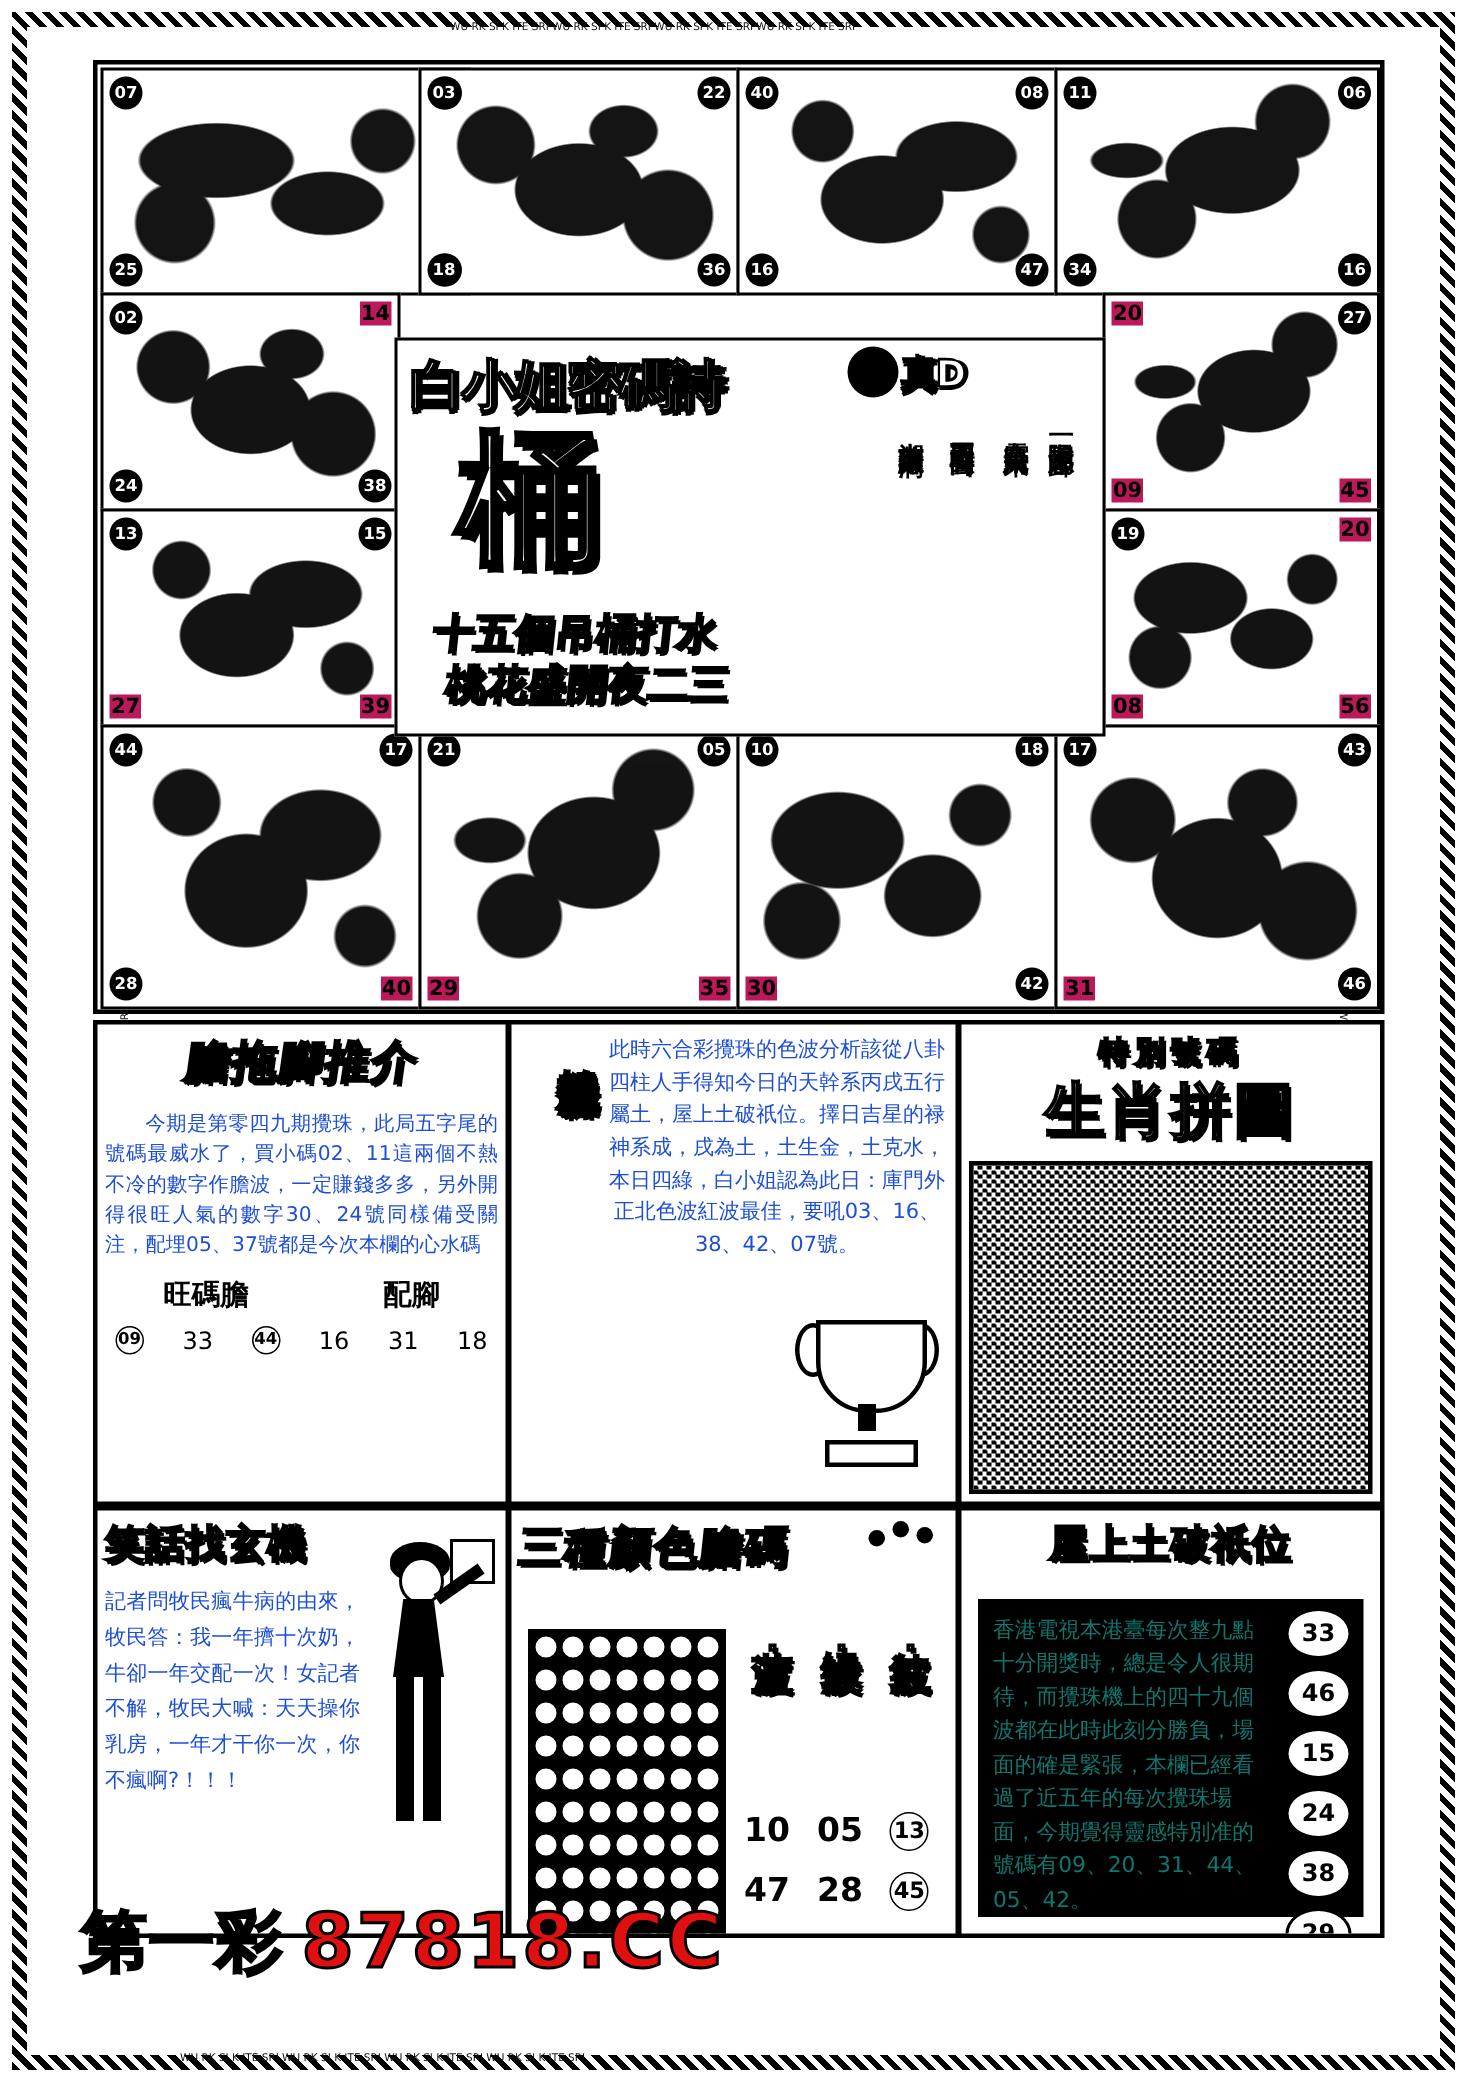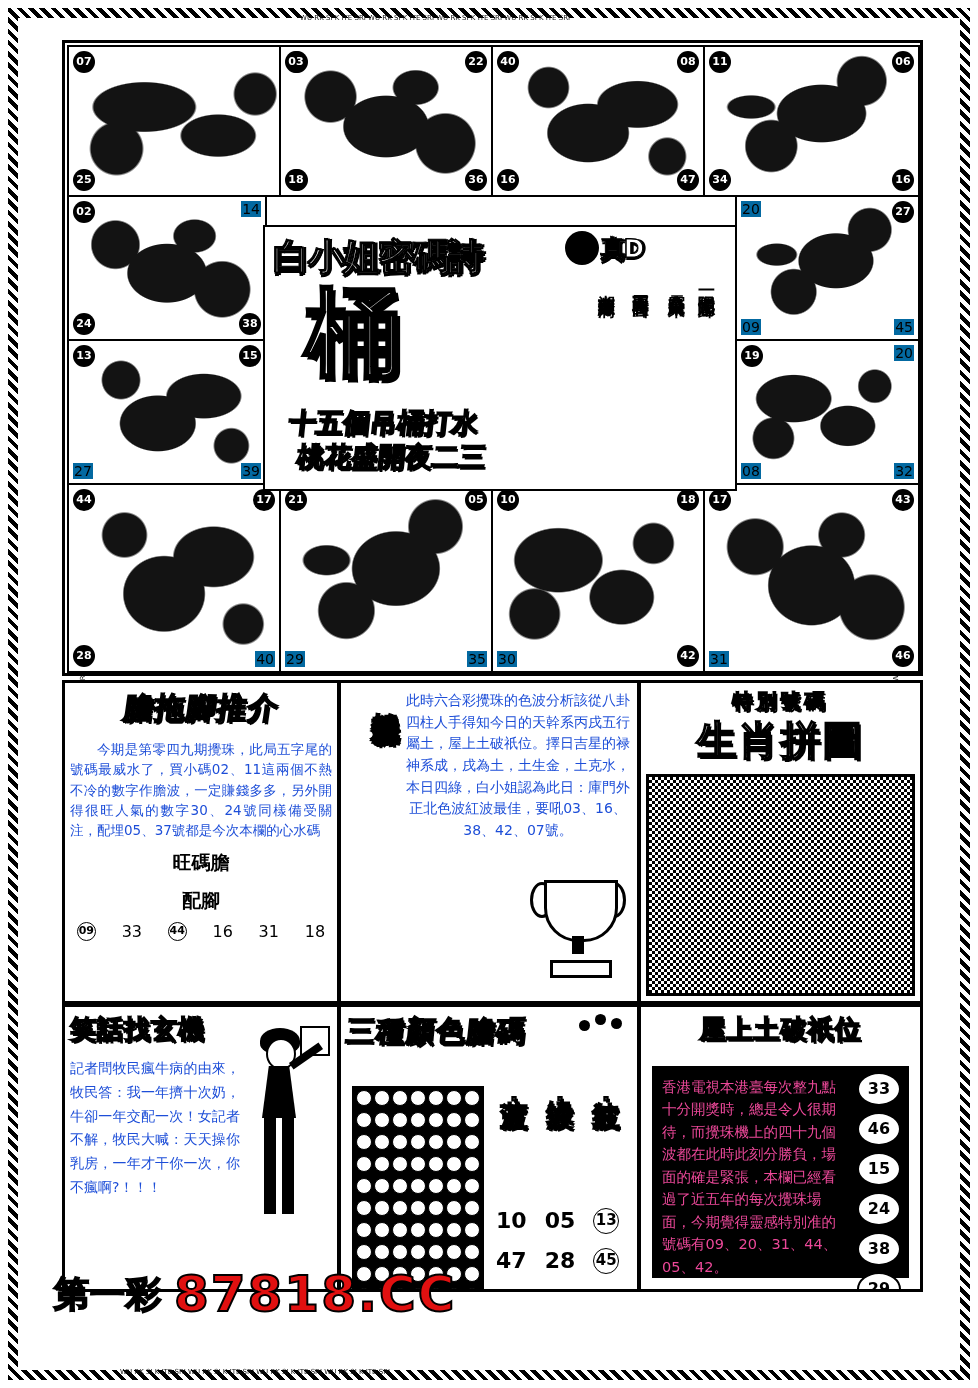--- a/index.html
+++ b/index.html
@@ -110,24 +110,24 @@
     color: #fff;
     font-size: 11px;
     line-height: 22px;
     text-align: center;
     font-weight: bold;
     z-index: 4;
   }
   .num {
     position: absolute;
     font-size: 14px;
-    font-weight: normal;
+    font-weight: bold;
     color: #000;
     z-index: 4;
-    background: #0369a1;
+    background: #be185d;
     padding: 0 1px;
   }
   .tl { left: 4px;  top: 4px; }
   .tr { right: 4px; top: 4px; }
   .bl { left: 4px;  bottom: 4px; margin-top: 36px; }
   .br { right: 4px; bottom: 4px; }
 
   
   .title-block {
     position: absolute;
@@ -341,21 +341,21 @@
     right: 6px; bottom: 6px;
     background: #000;
     color: #fff;
   }
   .tv-text {
     position: absolute;
     left: 10px; top: 10px;
     width: 178px;
     font-size: 14.5px;
     line-height: 1.55;
-    color: #ec4899;
+    color: #0f766e;
   }
   .side-balls {
     position: absolute;
     right: 6px; top: 6px;
     width: 46px;
   }
   .side-balls .sb {
     width: 40px; height: 30px;
     margin-bottom: 6px;
     border: 2px solid #000;
@@ -369,21 +369,21 @@
   }
 
   
   .banner {
     position: absolute;
     left: 10px; bottom: 18px;
     width: 700px; height: 64px;
     z-index: 20;
   }
   .banner .red {
-    font-size: 35px;
+    font-size: 44px;
     font-weight: bold;
     color: #737373;
     -webkit-text-stroke: 2px #000;
     letter-spacing: 1px;
     font-family: "DejaVu Sans", sans-serif;
   }
   .banner .url {
     font-size: 50px;
     font-weight: bold;
     color: #e11010;
@@ -461,21 +461,21 @@
         <div class="ball tr">27</div>
         <div class="num bl">09</div>
         <div class="num br">45</div>
       </div>
 
       <div class="cell" style="left:670px;top:296px;width:181px;height:142px;">
         <div class="art"></div>
         <div class="ball tl">19</div>
         <div class="num tr">20</div>
         <div class="num bl">08</div>
-        <div class="num br">32</div>
+        <div class="num br">56</div>
       </div>
 
       <div class="title-block">
         <div class="big-title">白小姐密碼詩</div>
         <div class="title-circle"></div>
         <div class="big-title" style="left:336px;top:6px;font-size:24px;">真D</div>
 
         <div class="bucket-char">桶</div>
 
         <div class="couplet">十五個吊桶打水</div>
@@ -517,21 +517,21 @@
         <div class="ball tr">43</div>
         <div class="num bl">31</div>
         <div class="ball br">46</div>
       </div>
     </div>
 
     <div class="panel" style="left:18px;top:646px;width:272px;height:318px;">
       <div class="panel-inner">
         <div class="hdr-art" style="font-size:30px;transform:skewX(-8deg);text-align:center;">膽拖腳推介</div>
         <div class="body-text indent" style="margin-top:10px;">今期是第零四九期攪珠，此局五字尾的號碼最威水了，買小碼02、11這兩個不熱不冷的數字作膽波，一定賺錢多多，另外開得很旺人氣的數字30、24號同樣備受關注，配埋05、37號都是今次本欄的心水碼</div>
-        <div class="flex-row" style="margin-top:10px;justify-content:space-around;font-size:19px;font-weight:bold;flex-direction:column;">
+        <div class="flex-row" style="margin-top:10px;justify-content:space-around;font-size:19px;font-weight:bold;">
           <span>旺碼膽</span>
           <span>配腳</span>
         </div>
         <div class="flex-row" style="margin-top:8px;justify-content:space-around;font-size:16px;">
           <span class="circ">09</span>
           <span>33</span>
           <span class="circ">44</span>
           <span>16</span>
           <span>31</span>
           <span>18</span>

